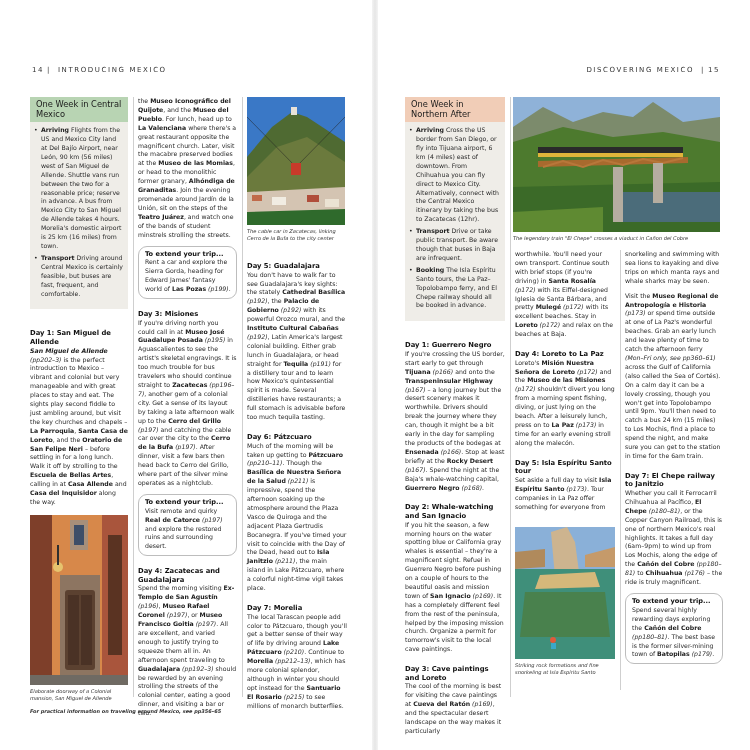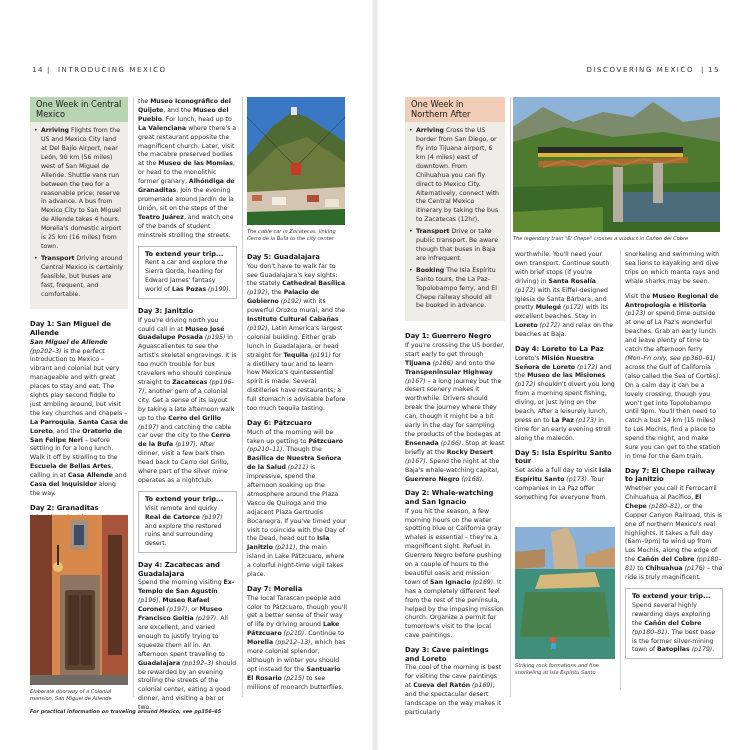--- a/index.html
+++ b/index.html
@@ -8,29 +8,29 @@
 .page{position:absolute;top:0;height:750px}
 .lp{left:0;width:375px}
 .rp{left:375px;width:375px}
 .gutter{position:absolute;left:372px;top:0;width:6px;height:750px;background:linear-gradient(90deg,#f3f3f3,#e6e6e6,#f3f3f3)}
 .runhead{position:absolute;top:66px;font-family:"DejaVu Sans",sans-serif;font-weight:normal;font-size:7px;letter-spacing:1.6px;color:#333;white-space:nowrap}
 .runhead .pn{margin:0 3px}
 .col{position:absolute;font-size:6.2px;line-height:8.9px}
 .col p{margin-bottom:6px}
 .col b{font-weight:bold;color:#1c1c1c}
 .col i{font-style:italic}
-.dh{font-weight:bold;font-size:6.8px;line-height:8.6px;color:#111;margin-top:2px}
+.dh{font-weight:bold;font-size:6.8px;line-height:8.6px;color:#111;margin-top:11px}
 .sidebar{background:#efede8;padding-bottom:8px}
 .sb-head{font-weight:normal;font-size:8.3px;line-height:9.6px;color:#1a1a1a;padding:3px 6px 3px 6px}
 .sb-head.green{background:#b8d4b3}
 .sb-head.salmon{background:#f1cdb7}
 .sb-list{list-style:none;padding:4px 4px 0 11px}
 .sb-list li{position:relative;margin-bottom:3px}
 .sb-list li:before{content:"\2022";position:absolute;left:-7px;top:0;color:#222}
-.extend{border:1px solid #bdbdbd;padding:3px 5px 4px 6px;margin:4px 0 8px 0;background:#fff;border-radius:0}
+.extend{border:1px solid #bdbdbd;padding:3px 5px 4px 6px;margin:4px 0 8px 0;background:#fff;border-radius:9px}
 .extend .eh{font-weight:bold;font-size:6.6px;color:#111}
 .photo{position:absolute;overflow:hidden}
 .caption{position:absolute;font-size:5.1px;line-height:7px;font-style:italic;color:#333}
 .vr{position:absolute;width:1px;background:#cfcfcf}
 .footnote{position:absolute;left:30px;top:681px;font-size:5px;font-style:italic;font-weight:bold;color:#333}
 </style>
 </head>
 <body>
 
 <div class="gutter"></div>
@@ -76,21 +76,21 @@
   <div class="footnote" style="top:708px">For practical information on traveling around Mexico, see pp356–65</div>
 
   <div class="vr" style="left:133px;top:97px;height:600px"></div>
 
   <div class="col" style="left:138px;top:97px;width:99px">
     <p><span>the </span><b>Museo Iconográfico del Quijote</b><span>, and the </span><b>Museo del Pueblo</b><span>. For lunch, head up to </span><b>La Valenciana</b><span> where there's a great restaurant opposite the magnificent church. Later, visit the macabre preserved bodies at the </span><b>Museo de las Momias</b><span>, or head to the monolithic former granary, </span><b>Alhóndiga de Granaditas</b><span>. Join the evening promenade around Jardín de la Unión, sit on the steps of the </span><b>Teatro Juárez</b><span>, and watch one of the bands of student minstrels strolling the streets.</span></p>
     <div class="extend">
       <div class="eh">To extend your trip...</div>
       <div><span>Rent a car and explore the Sierra Gorda, heading for Edward James' fantasy world of </span><b>Las Pozas</b><i> (p199)</i><span>.</span></div>
     </div>
-    <div class="dh">Day 3: Janitzio</div>
+    <div class="dh">Day 3: Misiones</div>
     <p><span>If you're driving north you could call in at </span><b>Museo José Guadalupe Posada</b><i> (p195)</i><span> in Aguascalientes to see the artist's skeletal engravings. It is too much trouble for bus travelers who should continue straight to </span><b>Zacatecas</b><i> (pp196–7)</i><span>, another gem of a colonial city. Get a sense of its layout by taking a late afternoon walk up to the </span><b>Cerro del Grillo</b><i> (p197)</i><span> and catching the cable car over the city to the </span><b>Cerro de la Bufa</b><i> (p197)</i><span>. After dinner, visit a few bars then head back to Cerro del Grillo, where part of the silver mine operates as a nightclub.</span></p>
     <div class="extend">
       <div class="eh">To extend your trip...</div>
       <div><span>Visit remote and quirky </span><b>Real de Catorce</b><i> (p197)</i><span> and explore the restored ruins and surrounding desert.</span></div>
     </div>
     <div class="dh">Day 4: Zacatecas and Guadalajara</div>
     <p><span>Spend the morning visiting </span><b>Ex-Templo de San Agustín</b><i> (p196)</i><span>, </span><b>Museo Rafael Coronel</b><i> (p197)</i><span>, or </span><b>Museo Francisco Goitia</b><i> (p197)</i><span>. All are excellent, and varied enough to justify trying to squeeze them all in. An afternoon spent traveling to </span><b>Guadalajara</b><i> (pp192–3)</i><span> should be rewarded by an evening strolling the streets of the colonial center, eating a good dinner, and visiting a bar or two.</span></p>
   </div>
 
   <div class="vr" style="left:242px;top:97px;height:600px"></div>

